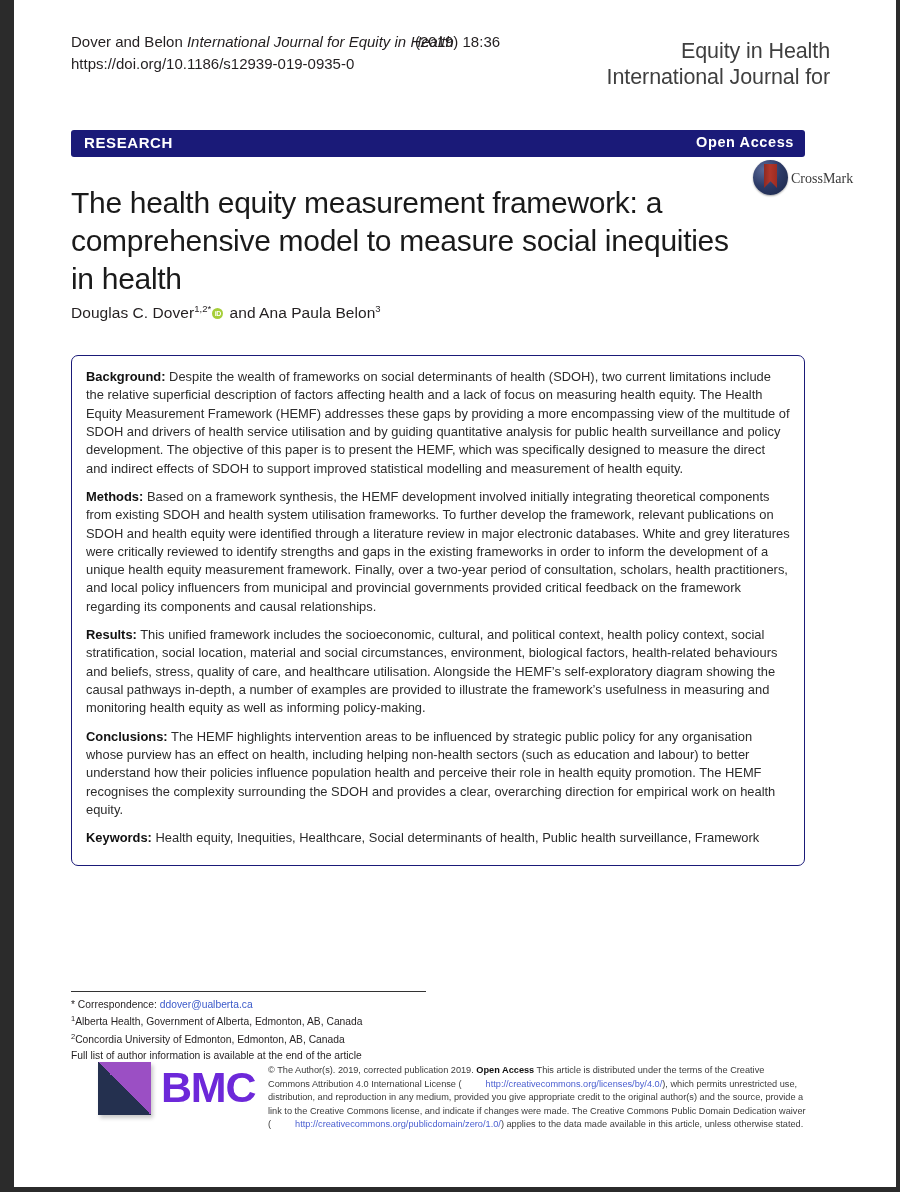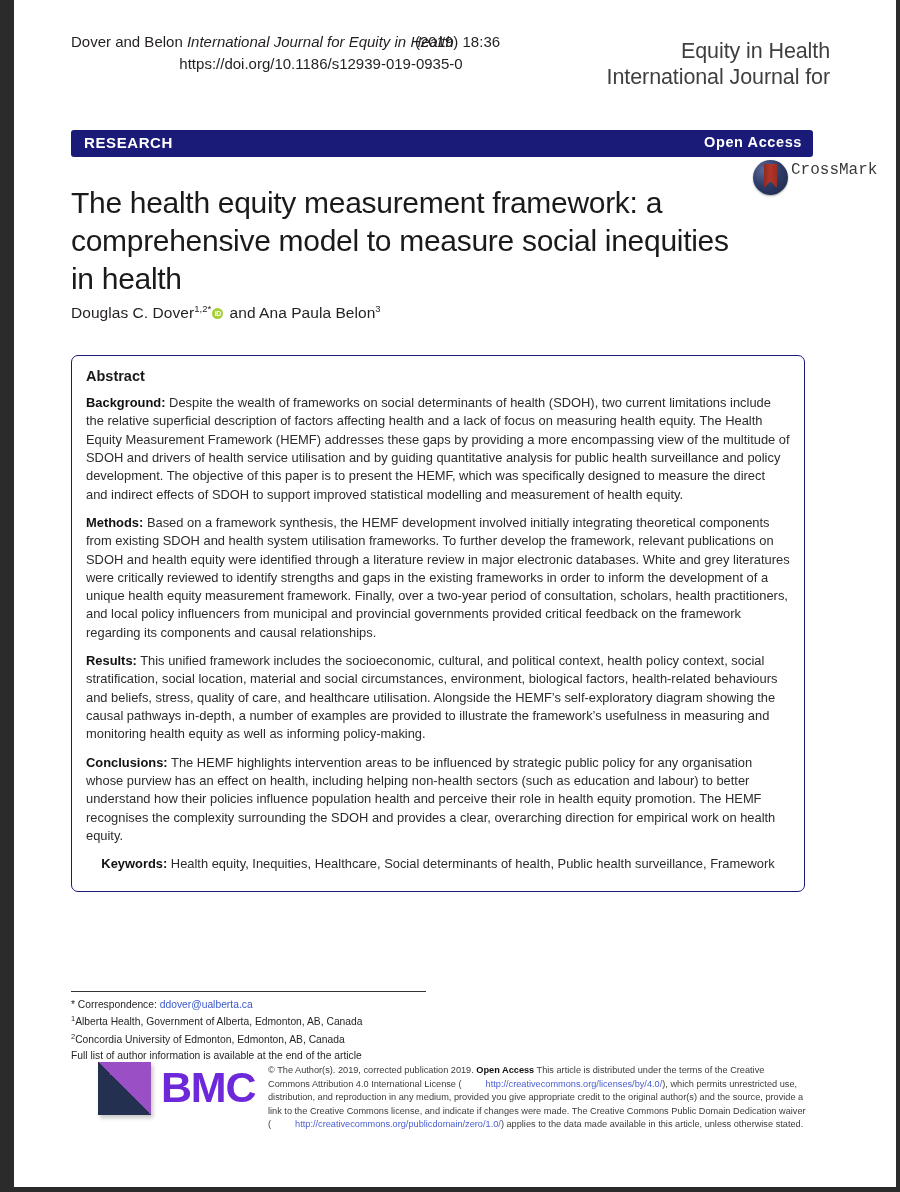--- a/index.html
+++ b/index.html
@@ -53,21 +53,20 @@
     font-style: italic;
   }
   .runhead .issue {
     position: absolute;
     left: 344px;
     top: 0;
     white-space: nowrap;
   }
   .runhead .doi {
     display: block;
-    text-align: center;
   }
 
   .masthead {
     position: absolute;
     right: 70px;
     top: 38px;
     width: 300px;
     text-align: right;
     font-size: 21.5px;
     line-height: 1.22;
@@ -82,21 +81,20 @@
     left: 71px;
     top: 130px;
     width: 734px;
     height: 27px;
     background: #1a1a78;
     border-radius: 3px;
     color: #ffffff;
     font-weight: bold;
     font-size: 15px;
     letter-spacing: 0.6px;
-    padding-left: 8px;
   }
   .banner .left {
     position: absolute;
     left: 13px;
     top: 4px;
   }
   .banner .right {
     position: absolute;
     right: 11px;
     top: 4px;
@@ -122,23 +120,23 @@
   .crossmark .cm-mark {
     position: absolute;
     left: 11px; top: 4px;
     width: 13px; height: 24px;
     background: linear-gradient(90deg, #8e2a22 0%, #b1362a 45%, #9c2c22 100%);
     clip-path: polygon(0 0, 100% 0, 100% 100%, 50% 72%, 0 100%);
   }
   .crossmark .cm-text {
     position: absolute;
     left: 38px;
-    top: 1px;
-    font-family: Liberation Mono, monospace;
-    font-size: 16px;
+    top: 11px;
+    font-family: Liberation Serif, serif;
+    font-size: 14px;
     color: #3a3a3a;
     white-space: nowrap;
   }
 
   
   .title {
     position: absolute;
     left: 71px;
     top: 164px;
     width: 680px;
@@ -201,21 +199,21 @@
     font-weight: bold;
     color: #1a1a1a;
   }
   .abstract p {
     margin: 0 0 10px 0;
     font-size: 12.9px;
     line-height: 1.42;
     color: #2c2c2c;
     text-align: left;
   }
-  .abstract p:last-child { margin-bottom: 6px; text-align: center; }
+  .abstract p:last-child { margin-bottom: 6px; }
   .abstract .lbl {
     font-weight: bold;
     color: #111111;
   }
 
   
   .footrule {
     position: absolute;
     left: 71px;
     top: 991px;
@@ -316,21 +314,20 @@
     <div class="cm-text">CrossMark</div>
   </div>
 
   <h1 class="title">The health equity measurement framework: a comprehensive model to measure social inequities in health</h1>
 
   <div class="authors">
     <span>Douglas C. Dover</span><sup>1,2*</sup><span class="orcid"></span><span> and Ana Paula Belon</span><sup>3</sup>
   </div>
 
   <div class="abstract">
-    <h2>Abstract</h2>
 
     <p>
       <span class="lbl">Background:</span><span> Despite the wealth of frameworks on social determinants of health (SDOH), two current limitations include the relative superficial description of factors affecting health and a lack of focus on measuring health equity. The Health Equity Measurement Framework (HEMF) addresses these gaps by providing a more encompassing view of the multitude of SDOH and drivers of health service utilisation and by guiding quantitative analysis for public health surveillance and policy development. The objective of this paper is to present the HEMF, which was specifically designed to measure the direct and indirect effects of SDOH to support improved statistical modelling and measurement of health equity.</span>
     </p>
 
     <p>
       <span class="lbl">Methods:</span><span> Based on a framework synthesis, the HEMF development involved initially integrating theoretical components from existing SDOH and health system utilisation frameworks. To further develop the framework, relevant publications on SDOH and health equity were identified through a literature review in major electronic databases. White and grey literatures were critically reviewed to identify strengths and gaps in the existing frameworks in order to inform the development of a unique health equity measurement framework. Finally, over a two-year period of consultation, scholars, health practitioners, and local policy influencers from municipal and provincial governments provided critical feedback on the framework regarding its components and causal relationships.</span>
     </p>
 
     <p>

